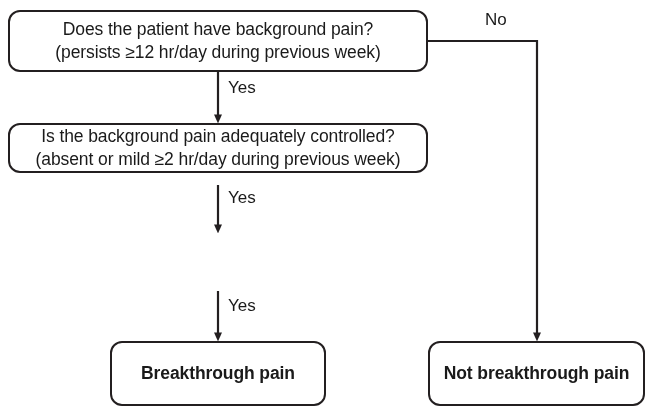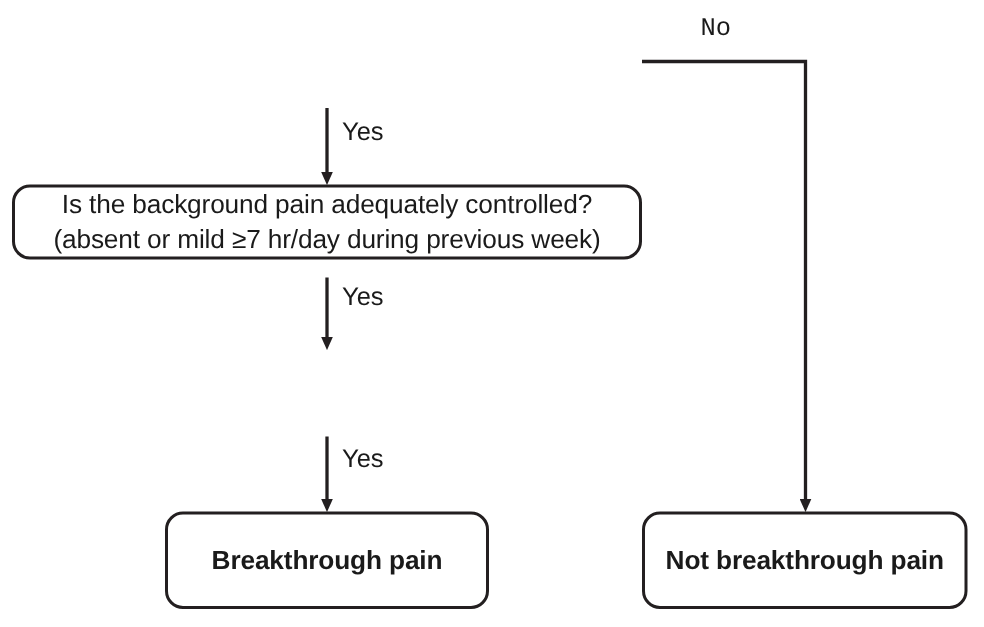--- a/index.html
+++ b/index.html
@@ -57,21 +57,21 @@
   .edge-label {
     position: absolute;
     font-size: 17px;
     font-weight: 400;
     color: #1a1a1a;
     white-space: nowrap;
   }
   #label-yes-1 { left: 228px; top: 78px; }
   #label-yes-2 { left: 228px; top: 188px; }
   #label-yes-3 { left: 228px; top: 296px; }
-  #label-no    { left: 467px; top: 10px; font-family: Liberation Mono, monospace; }
+  #label-no    { left: 485px; top: 10px; }
 
   
   #connectors {
     position: absolute;
     left: 0;
     top: 0;
     width: 656px;
     height: 418px;
     pointer-events: none;
   }
@@ -98,24 +98,28 @@
 
     <g>
       <line x1="218" y1="291" x2="218" y2="333" stroke="#231f20" stroke-width="2.2" marker-end="url(#arrowhead)"></line>
     </g>
 
     <g>
       <path d="M428,41 L537,41 L537,333" fill="none" stroke="#231f20" stroke-width="2.2" marker-end="url(#arrowhead)"></path>
     </g>
   </svg>
 
+  <div class="node q-node" id="node-q1">
+    <span class="line">Does the patient have background pain?</span>
+    <span class="line">(persists ≥12 hr/day during previous week)</span>
+  </div>
 
   <div class="node q-node" id="node-q2">
     <span class="line">Is the background pain adequately controlled?</span>
-    <span class="line">(absent or mild ≥7 hr/day during previous week)</span>
+    <span class="line">(absent or mild ≥2 hr/day during previous week)</span>
   </div>
 
 
   <div class="node t-node" id="node-t1">
     <span class="line">Breakthrough pain</span>
   </div>
 
   <div class="node t-node" id="node-t2">
     <span class="line">Not breakthrough pain</span>
   </div>

